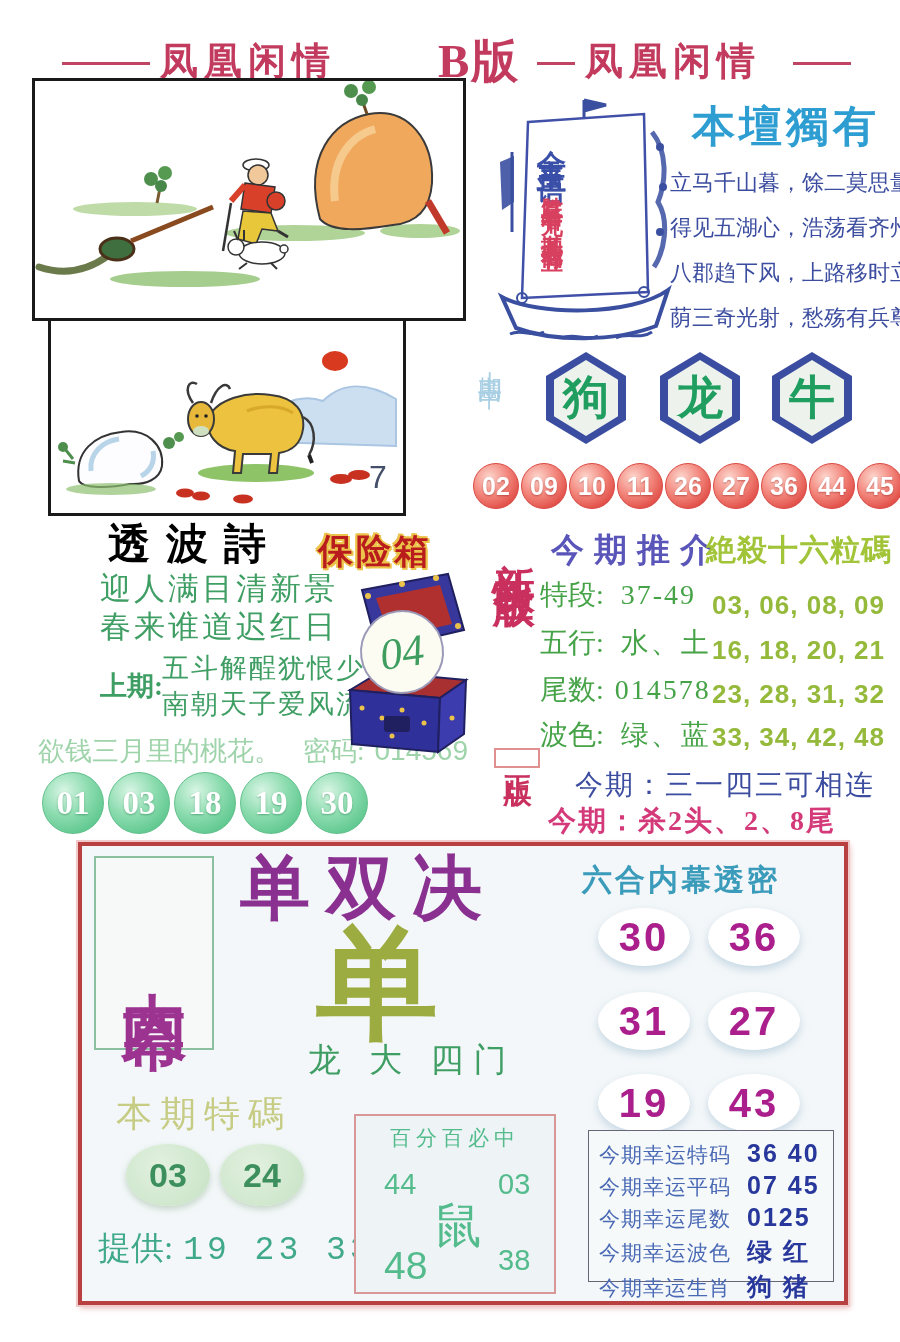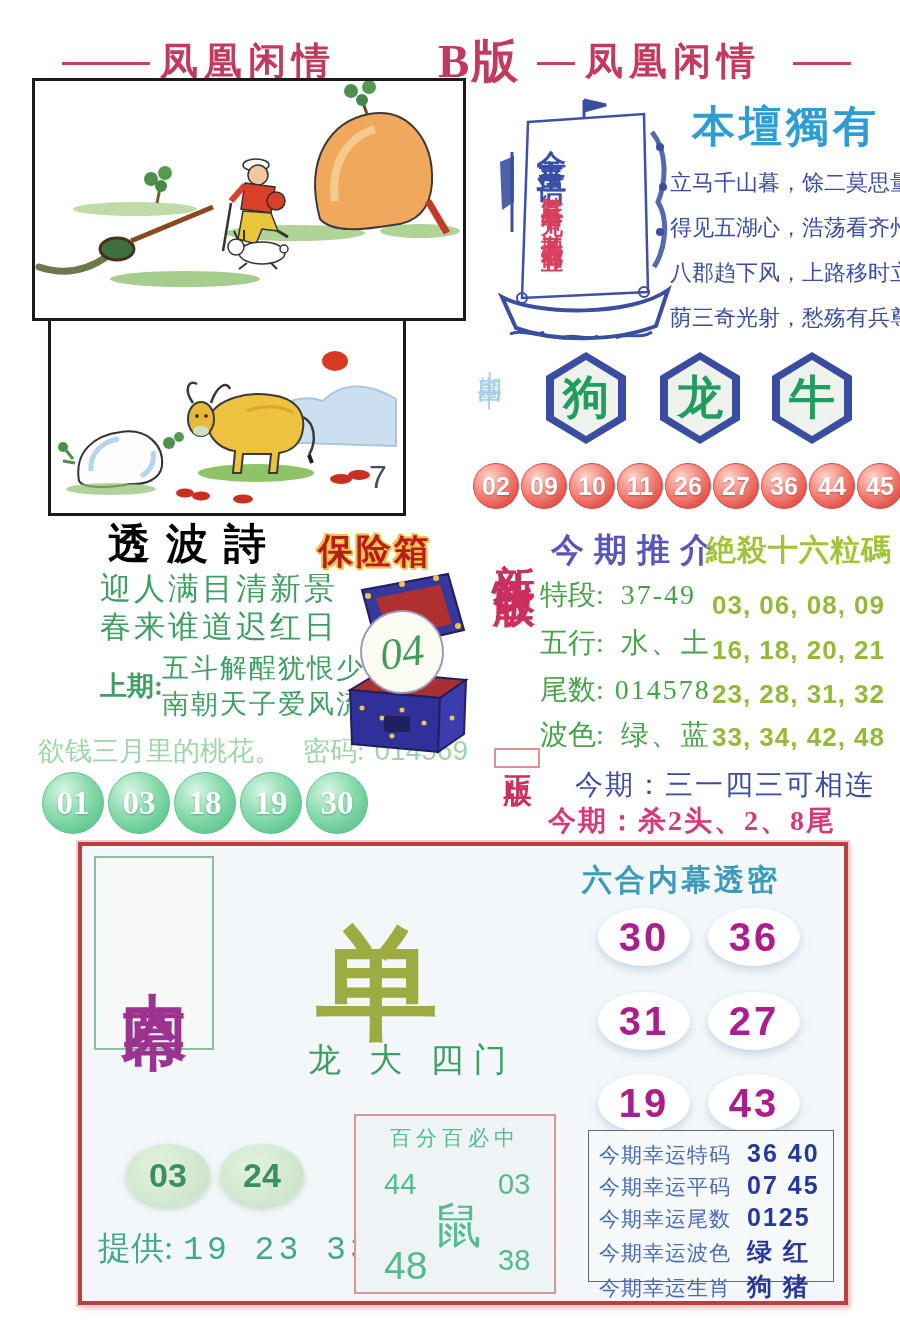--- a/index.html
+++ b/index.html
@@ -243,31 +243,33 @@
   <div class="abs" style="left:575px;top:766px;font-size:28px;color:#3c4da0;letter-spacing:2px;">今期：三一四三可相连</div>
   <div class="abs" style="left:548px;top:802px;font-size:28px;font-weight:bold;color:#d43a7a;letter-spacing:2px;">今期：杀2头、2、8尾</div>
 
   <div class="abs" style="left:78px;top:842px;width:762px;height:455px;border:4px solid #b84040;background:#f3f7f9;
               box-shadow:0 0 0 2px #f0caca, 2px 3px 6px #e8b8b8;">
 
     <div class="abs" style="left:12px;top:10px;width:116px;height:190px;border:2px solid #8abf9f;background:#f6f9f8;
                 display:flex;align-items:center;justify-content:center;">
       <span class="v" style="color:#9c3390;font-size:66px;font-weight:bold;letter-spacing:14px;">内幕</span>
     </div>
+    <div class="abs" style="left:158px;top:-4px;font-size:70px;font-weight:bold;color:#8a3090;letter-spacing:16px;">单双决</div>
     <div class="abs" style="left:234px;top:58px;font-size:122px;font-weight:bold;color:#9dac40;">单</div>
     <div class="abs" style="left:226px;top:192px;font-size:33px;color:#3f9e63;letter-spacing:10px;">龙 大 四门</div>
 
     <div class="abs" style="left:500px;top:14px;font-size:30px;font-weight:bold;color:#3a9bba;letter-spacing:3px;">六合内幕透密</div>
     <div class="leak-pill" style="left:516px;top:62px;">30</div>
     <div class="leak-pill" style="left:626px;top:62px;">36</div>
     <div class="leak-pill" style="left:516px;top:146px;">31</div>
     <div class="leak-pill" style="left:626px;top:146px;">27</div>
     <div class="leak-pill" style="left:516px;top:228px;">19</div>
     <div class="leak-pill" style="left:626px;top:228px;">43</div>
 
+    <div class="abs" style="left:34px;top:244px;font-size:36px;color:#c6cc84;letter-spacing:8px;">本期特碼</div>
     <div class="oval-green" style="left:44px;top:298px;">03</div>
     <div class="oval-green" style="left:138px;top:298px;">24</div>
     <div class="abs" style="left:16px;top:380px;white-space:nowrap;">
       <span style="font-size:33px;color:#3fa98a;">提供:</span>
       <span style="font-size:33px;color:#3fa98a;font-family:Liberation Mono, monospace;margin-left:6px;letter-spacing:4px;">19 23 33</span>
     </div>
 
     <div class="abs" style="left:272px;top:268px;width:198px;height:176px;border:2px solid #d89898;background:#eef4f6;">
       <div style="text-align:center;margin-top:8px;font-size:21px;color:#54bb8d;letter-spacing:5px;">百分百必中</div>
       <span class="abs" style="left:28px;top:52px;font-size:29px;color:#54bb8d;font-family:'Liberation Sans',sans-serif;">44</span>

